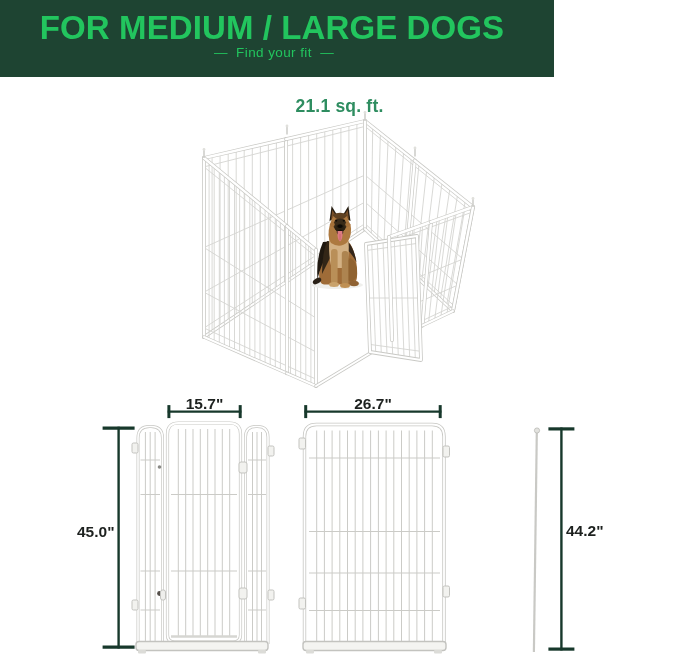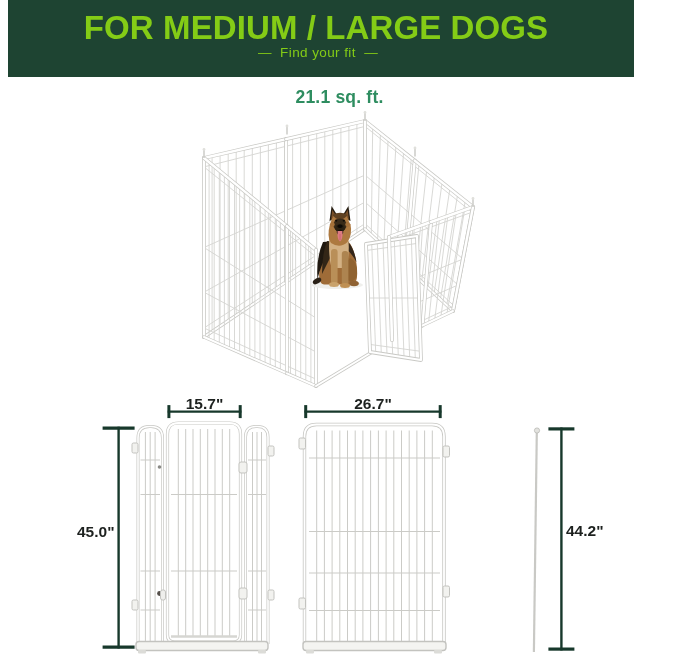--- a/index.html
+++ b/index.html
@@ -1,20 +1,20 @@
 <!DOCTYPE html>
 <html><head>
 <meta charset="utf-8">
 <style>
 html,body{margin:0;padding:0;background:#ffffff;width:679px;height:654px;overflow:hidden;}
 body{font-family:"Liberation Sans",sans-serif;position:relative;}
-.band{position:absolute;left:8px;top:0;width:626px;height:77px;background:#1e4432;color:#84cc16;text-align:center;}
+.band{position:absolute;left:0;top:0;width:554px;height:77px;background:#1e4432;color:#22c55e;text-align:center;}
 .h1{margin-top:9px;transform:translateX(-5px);font-size:33px;font-weight:bold;letter-spacing:0.1px;}
 .sub{margin-top:-2px;transform:translateX(-3px);font-size:13.5px;letter-spacing:0.4px;}
-.sqft{position:absolute;left:0;top:87px;width:679px;text-align:center;color:#2e8d60;font-size:17.5px;font-weight:bold;letter-spacing:0.2px;}
+.sqft{position:absolute;left:0;top:96px;width:679px;text-align:center;color:#2e8d60;font-size:17.5px;font-weight:bold;letter-spacing:0.2px;}
 svg.art{position:absolute;left:0;top:0;}
 </style>
 </head>
 <body>
 
 <div class="band">
 
 <div class="h1">FOR MEDIUM / LARGE DOGS</div>
 
 <div class="sub">—&nbsp; Find your fit &nbsp;—</div>

